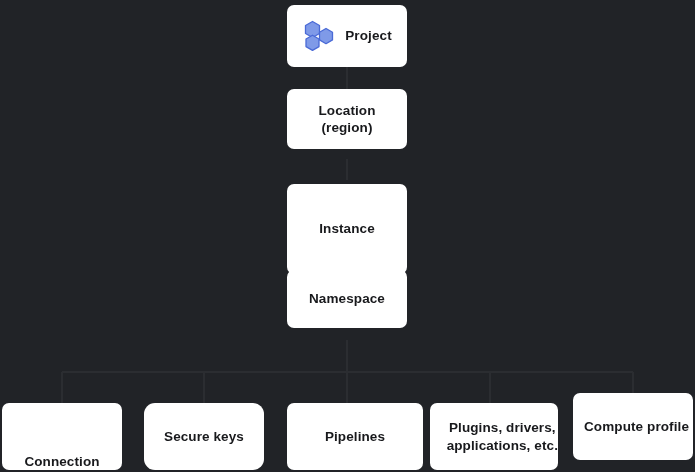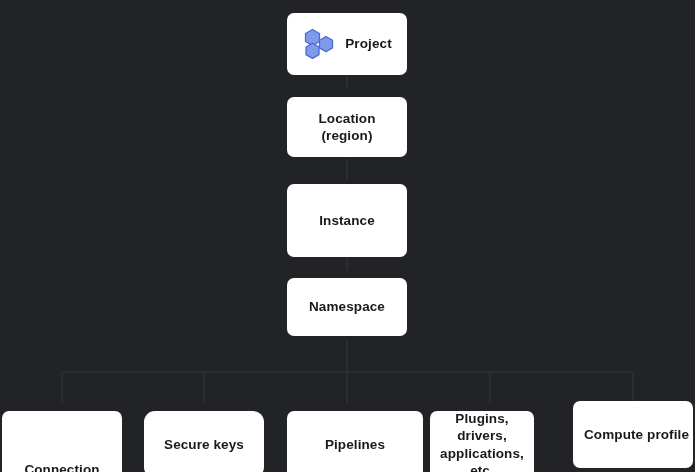--- a/index.html
+++ b/index.html
@@ -39,21 +39,20 @@
     align-items: center;
     justify-content: center;
     box-sizing: border-box;
     color: #18191c;
     font-weight: bold;
     font-size: 13.5px;
     line-height: 1.28;
     text-align: center;
     letter-spacing: 0.1px;
     z-index: 3;
-    margin-top: 8px;
   }
 
   .node-label {
     display: block;
     white-space: pre-line;
   }
 
   
   #node-project {
     left: 287px;
@@ -77,23 +76,23 @@
 
   
   #node-location {
     left: 287px;
     top: 89px;
     width: 120px;
     height: 60px;
   }
   #node-instance {
     left: 287px;
-    top: 176px;
-    width: 120px;
-    height: 73px;
+    top: 184px;
+    width: 120px;
+    height: 90px;
   }
   #node-namespace {
     left: 287px;
     top: 270px;
     width: 120px;
     height: 58px;
   }
 
   
   #node-connection {
@@ -112,21 +111,21 @@
   }
   #node-pipelines {
     left: 287px;
     top: 403px;
     width: 136px;
     height: 67px;
   }
   #node-plugins {
     left: 430px;
     top: 403px;
-    width: 104px;
+    width: 128px;
     height: 67px;
     justify-content: flex-end;
   }
   #node-compute-profile {
     left: 573px;
     top: 393px;
     width: 120px;
     height: 67px;
     padding-left: 7px;
   }

